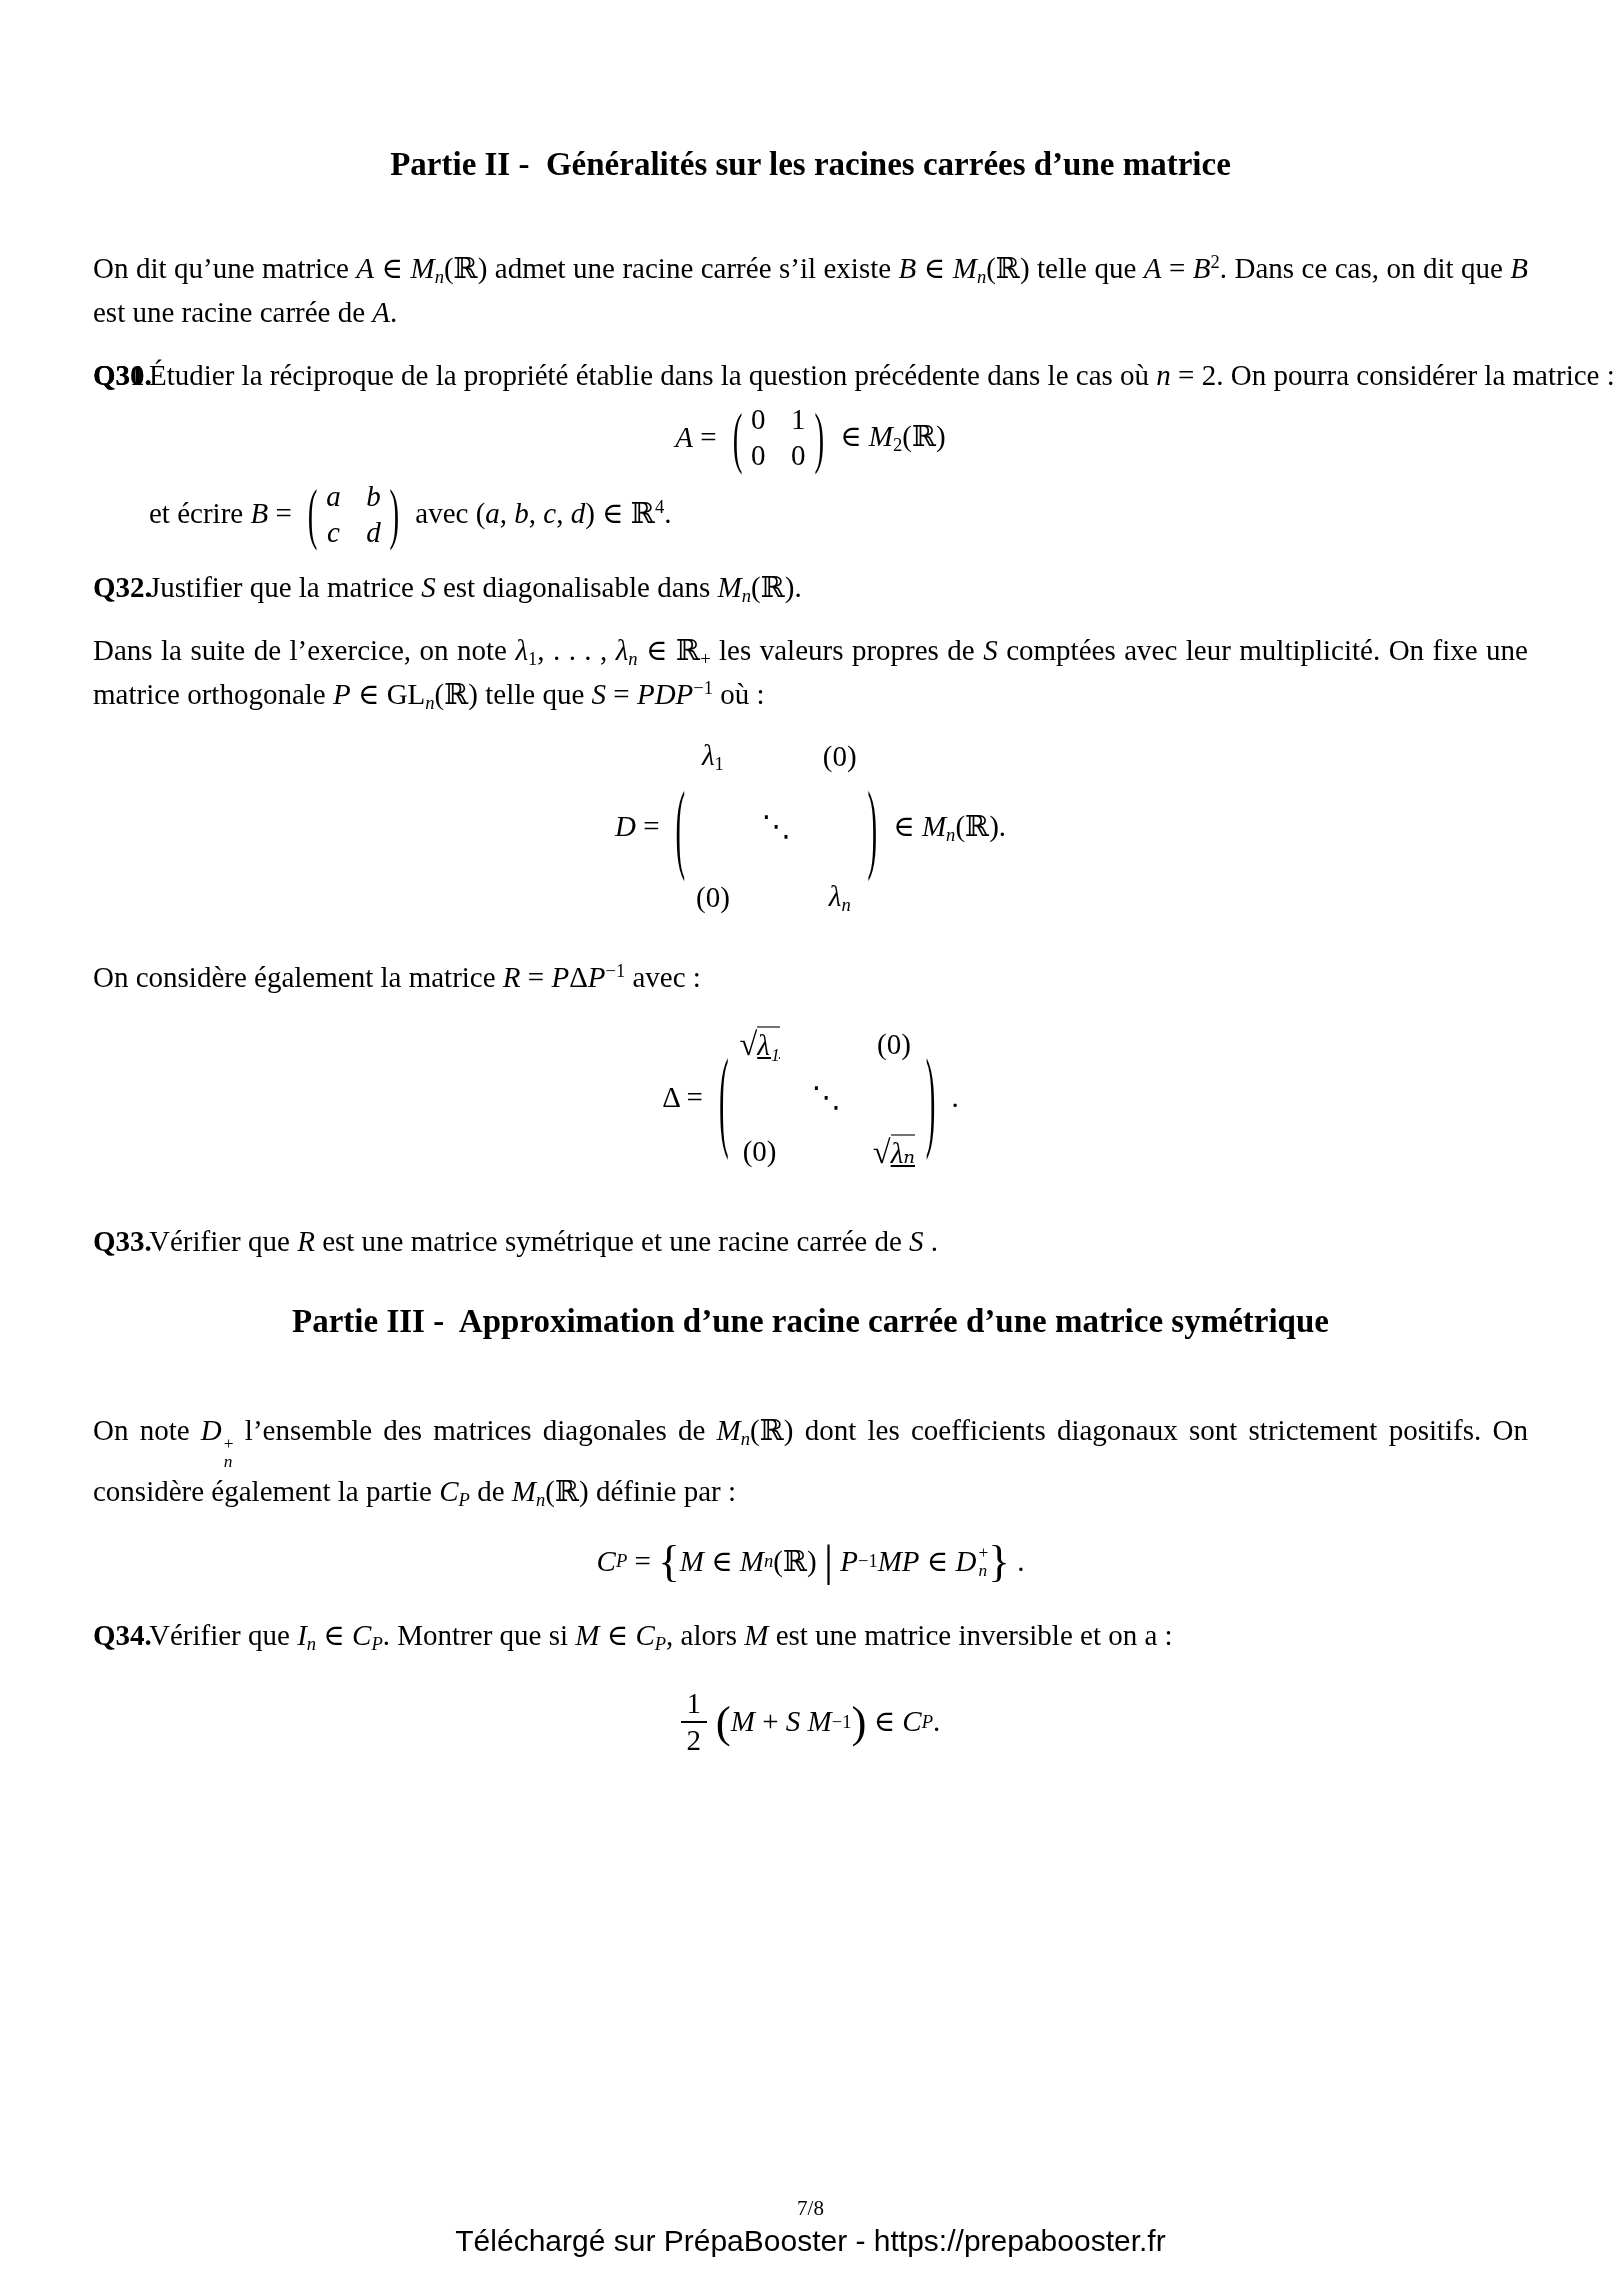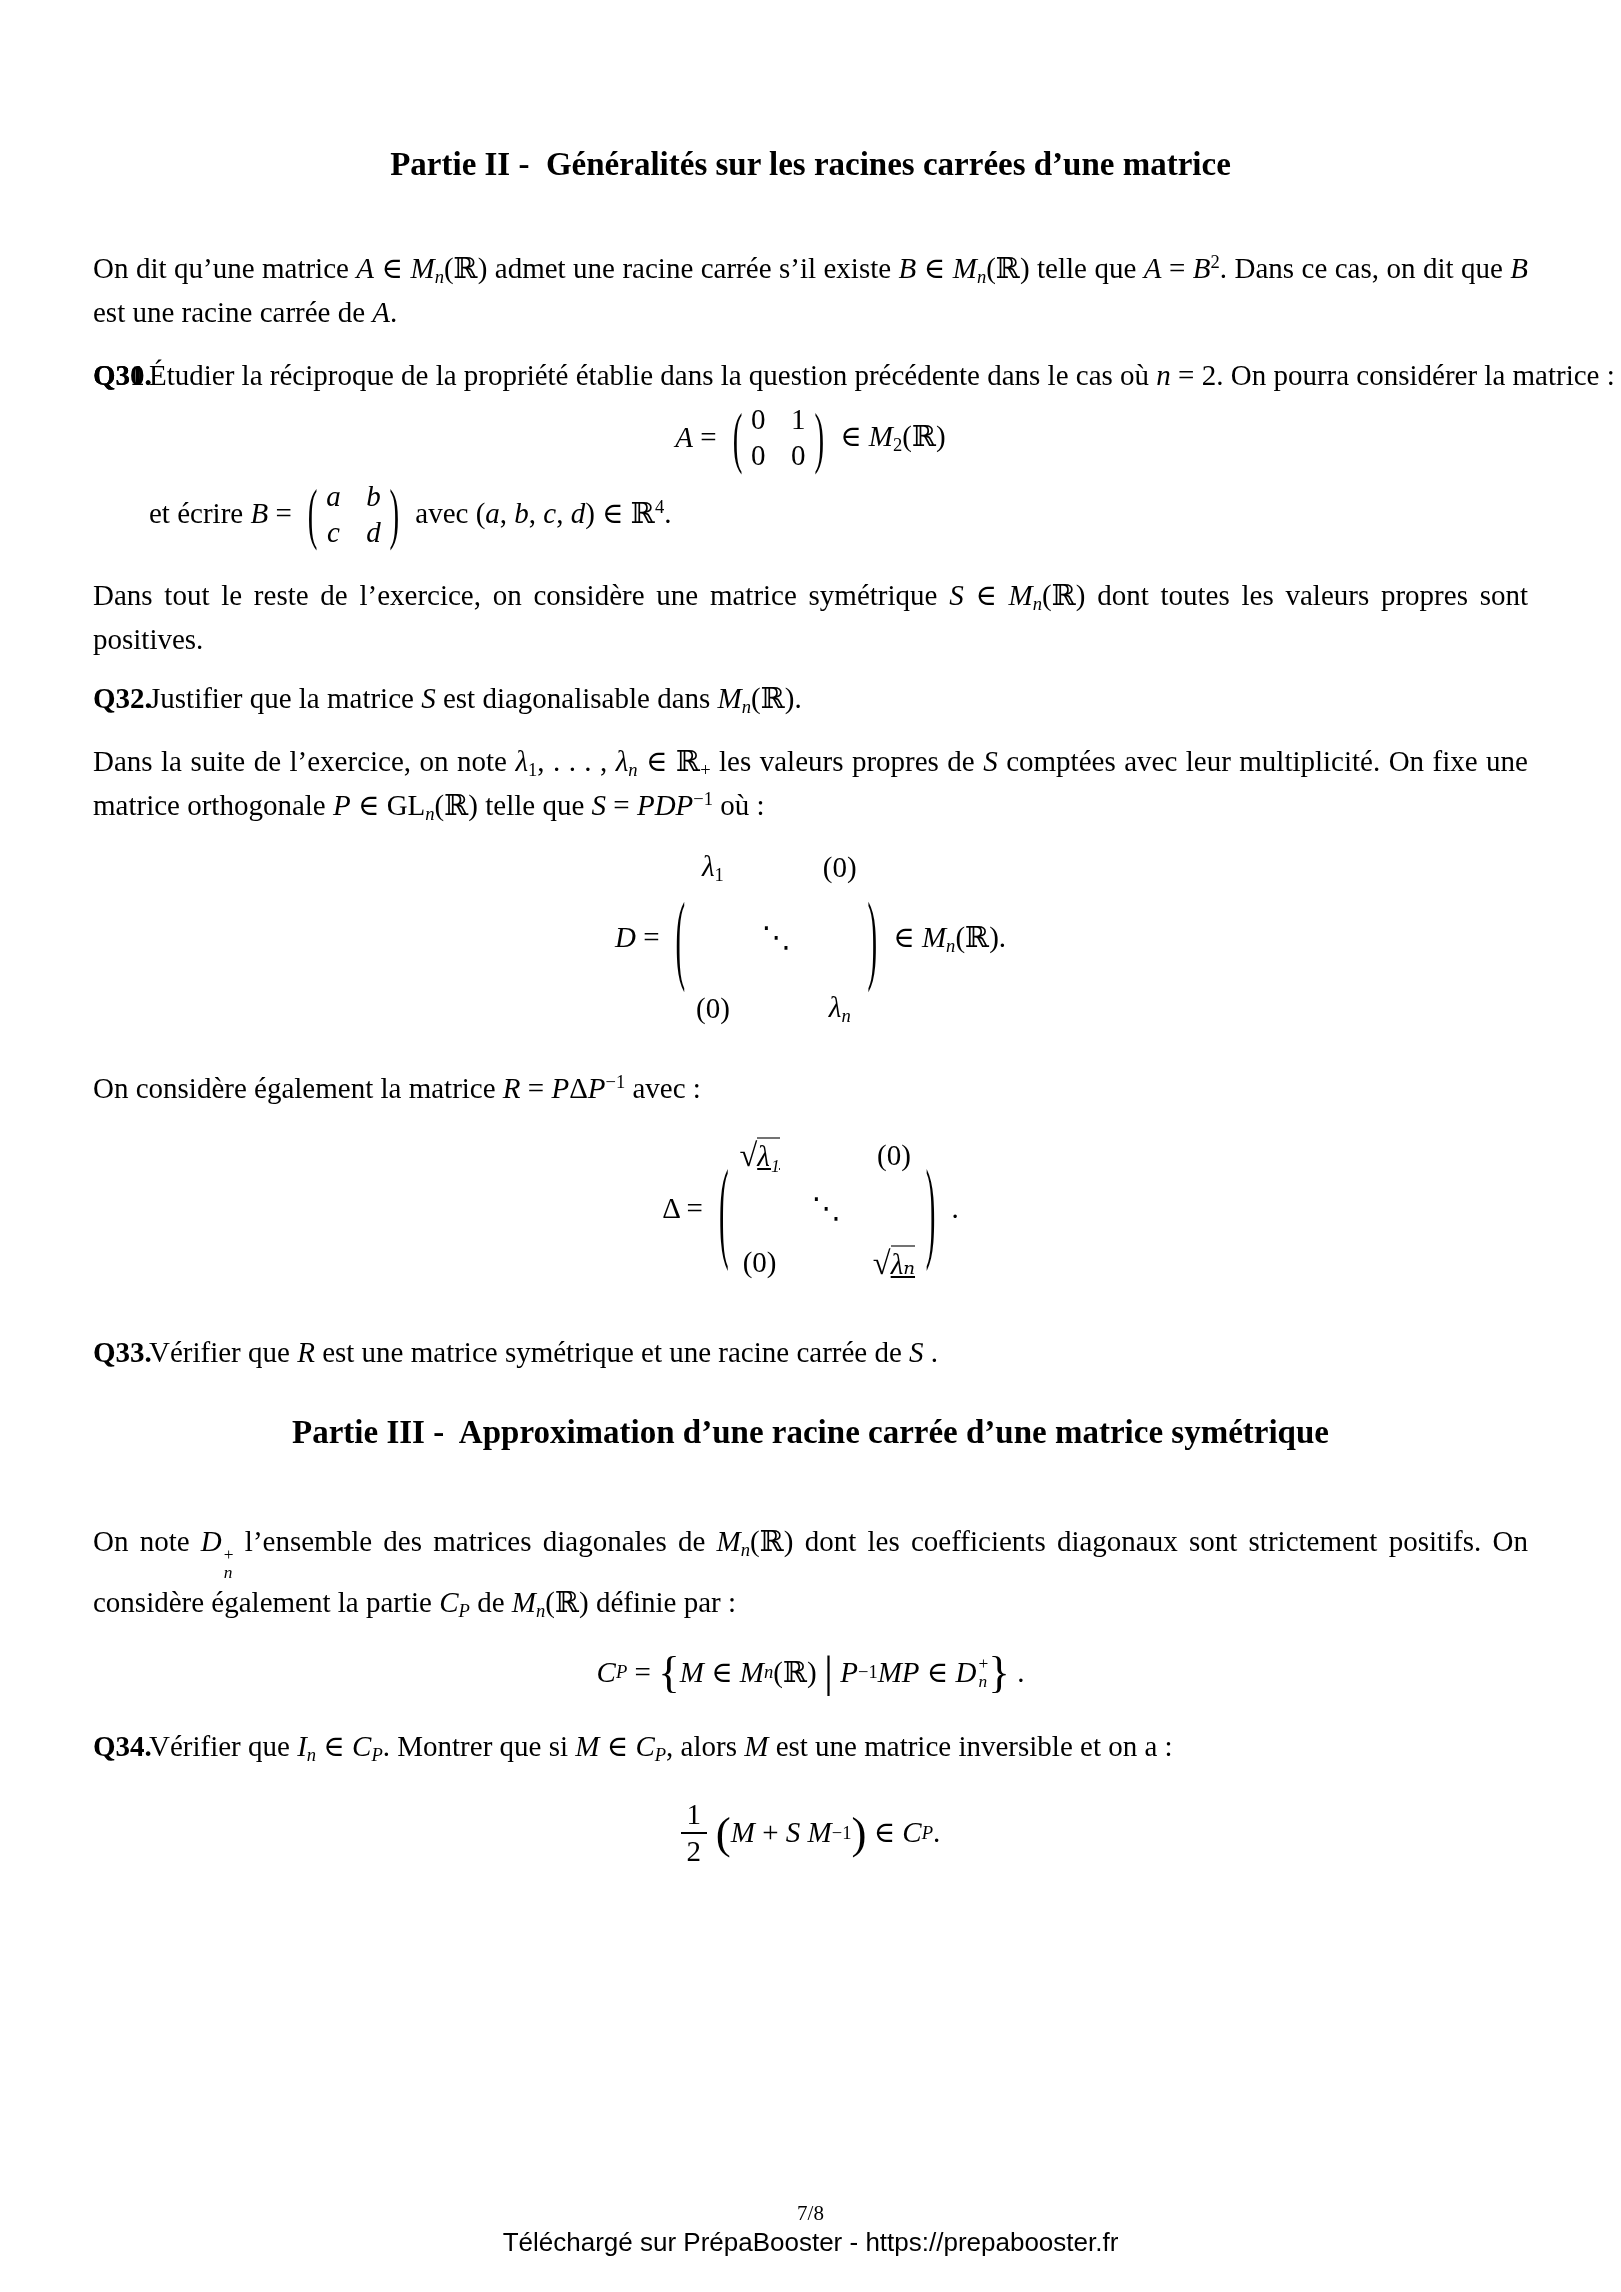--- a/index.html
+++ b/index.html
@@ -56,21 +56,21 @@
   .mgrid3 > :nth-child(5){grid-area:3/3;}
 
   
   .frac{display:inline-flex;flex-direction:column;align-items:center;line-height:1.12;margin-right:8.8px;}
   .fnum{border-bottom:2px solid #000;padding:0 5.9px 1px;}
   .fden{padding-top:1px;}
 
   
   .footer{position:absolute;left:0;right:0;bottom:33px;text-align:center;}
   .page-num{font-weight:400;font-size:21px;line-height:1.25;}
-  .credit{font-family:"Liberation Sans","DejaVu Sans",sans-serif;font-size:26px;line-height:1.3;}
+  .credit{font-family:"Liberation Sans","DejaVu Sans",sans-serif;font-size:30px;line-height:1.3;}
 </style>
 </head>
 <body>
 
 <div class="page">
   <div class="content">
 
     <h1 class="part-title">Partie II -&nbsp; Généralités sur les racines carrées d’une matrice</h1>
 
     <p class="para" style="margin-top:62px"><span>On dit qu’une matrice </span><span class="run-i">A</span><span> ∈ </span><span class="run-cal">M</span><span class="run-subi">n</span><span>(ℝ) admet une racine carrée s’il existe </span><span class="run-i">B</span><span> ∈ </span><span class="run-cal">M</span><span class="run-subi">n</span><span>(ℝ) telle que </span><span class="run-i">A</span><span> = </span><span class="run-i">B</span><span class="run-sup">2</span><span>. Dans ce cas, on dit que </span><span class="run-i">B</span><span> est une racine carrée de </span><span class="run-i">A</span><span>.</span></p>
@@ -111,21 +111,20 @@
             <span class="mcell">b</span>
             <span class="mcell">c</span>
             <span class="mcell">d</span>
           </span>
           <span class="paren p2">)</span>
         </span>
         <span class="mrow-inline"><span> avec (</span><span class="run-i">a</span><span>, </span><span class="run-i">b</span><span>, </span><span class="run-i">c</span><span>, </span><span class="run-i">d</span><span>) ∈ ℝ</span><span class="run-sup">4</span><span>.</span></span>
       </span>
     </div>
 
-    <p class="para" style="margin-top:23.5px"><span>Dans tout le reste de l’exercice, on considère une matrice symétrique </span><span class="run-i">S</span><span> ∈ </span><span class="run-cal">M</span><span class="run-subi">n</span><span>(ℝ) dont toutes les valeurs propres sont positives.</span></p>
 
     <div class="question" style="margin-top:15.7px">
       <span class="qnum">Q32.</span>
       <span class="mrow-inline"><span>Justifier que la matrice </span><span class="run-i">S</span><span> est diagonalisable dans </span><span class="run-cal">M</span><span class="run-subi">n</span><span>(ℝ).</span></span>
     </div>
 
     <p class="para" style="margin-top:19.6px"><span>Dans la suite de l’exercice, on note </span><span class="run-i">λ</span><span class="run-sub">1</span><span>, . . . , </span><span class="run-i">λ</span><span class="run-subi">n</span><span> ∈ ℝ</span><span class="run-sub">+</span><span> les valeurs propres de </span><span class="run-i">S</span><span> comptées avec leur multiplicité. On fixe une matrice orthogonale </span><span class="run-i">P</span><span> ∈ GL</span><span class="run-subi">n</span><span>(ℝ) telle que </span><span class="run-i">S</span><span> = </span><span class="run-i">P</span><span class="run-i">D</span><span class="run-i">P</span><span class="run-sup">−1</span><span> où :</span></p>
 
     <div class="display" style="margin-top:19.6px">
       <span class="mrow">

